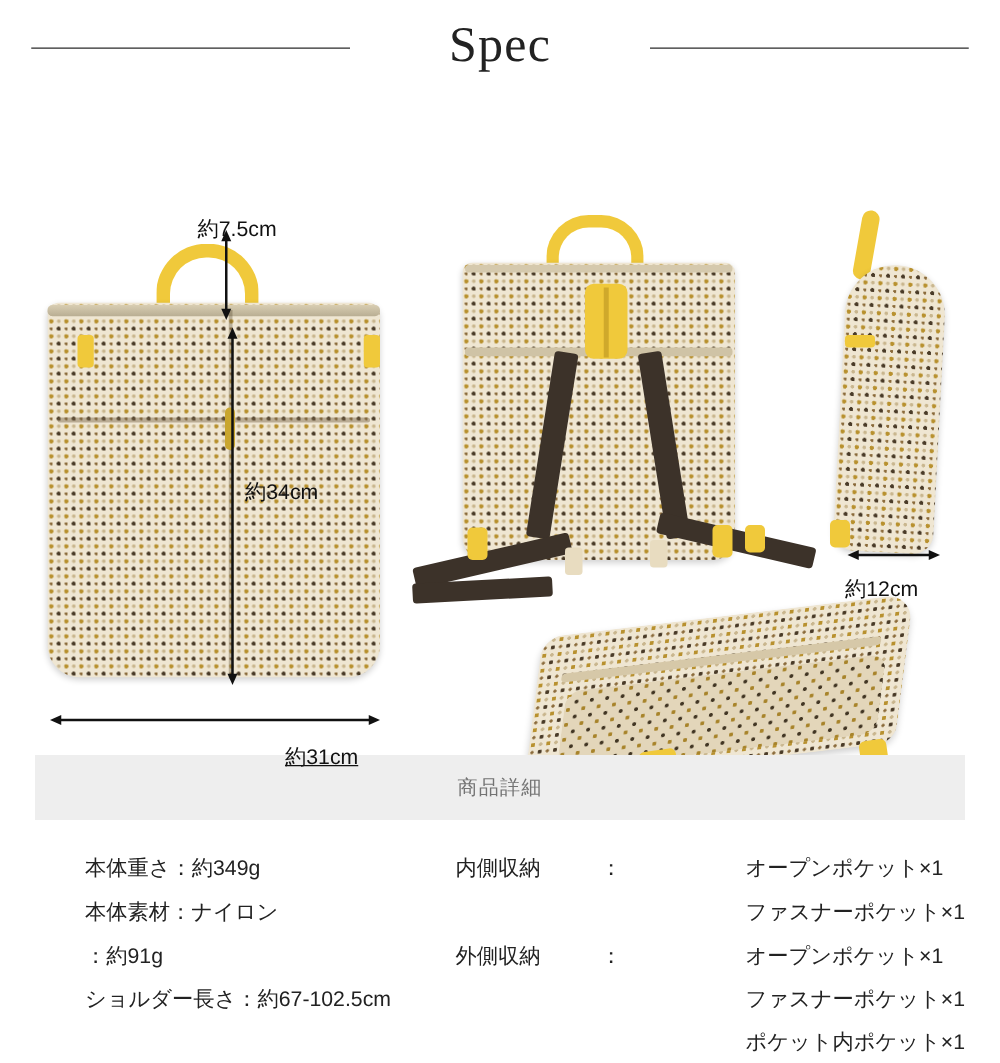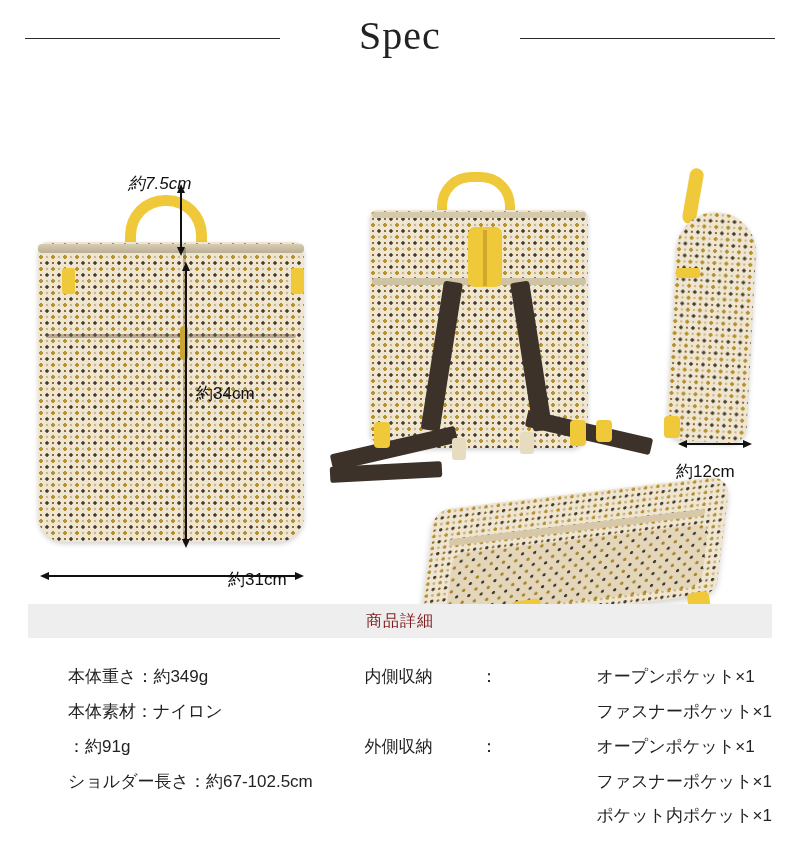--- a/index.html
+++ b/index.html
@@ -219,41 +219,41 @@
   .arrow-h .line { position:absolute; top:3px; left:8px; right:8px; height:2px; background:#111; }
   .arrow-h .tip-l, .arrow-h .tip-r {
     position:absolute; top:0; width:0; height:0;
     border-top:4px solid transparent; border-bottom:4px solid transparent;
   }
   .arrow-h .tip-l { left:0; border-right:9px solid #111; }
   .arrow-h .tip-r { right:0; border-left:9px solid #111; }   
 
   
   .a-7-5 { left:177px; top:112px; width:8px; height:72px; }
-  .l-7-5 { left:128px; top:100px;font-style:italic; }
+  .l-7-5 { left:158px; top:100px; }
 
   .a-34  { left:182px; top:190px; width:8px; height:286px; }
   .l-34  { left:196px; top:310px; }
 
   .a-31  { left:40px; top:500px; width:264px; height:8px; }
-  .l-31  { left:228px; top:496px; }
+  .l-31  { left:228px; top:522px;text-decoration:underline; }
 
   .a-12  { left:678px; top:368px; width:74px; height:8px; }
   .l-12  { left:676px; top:388px; }
 
   
   .spec {
     position:absolute;
     left:28px; top:604px;
     width:744px;
   }
   .spec-title {
-    height:34px;
+    height:52px;
     background:#eeeeee;
-    color:#7f1d1d;
+    color:#737373;
     font-size:16px;
     display:flex;
     align-items:center;
     justify-content:center;
     letter-spacing:1px;
   }
   .spec-body {
     display:flex;
     padding:22px 0 0 0;
     font-size:17px;

